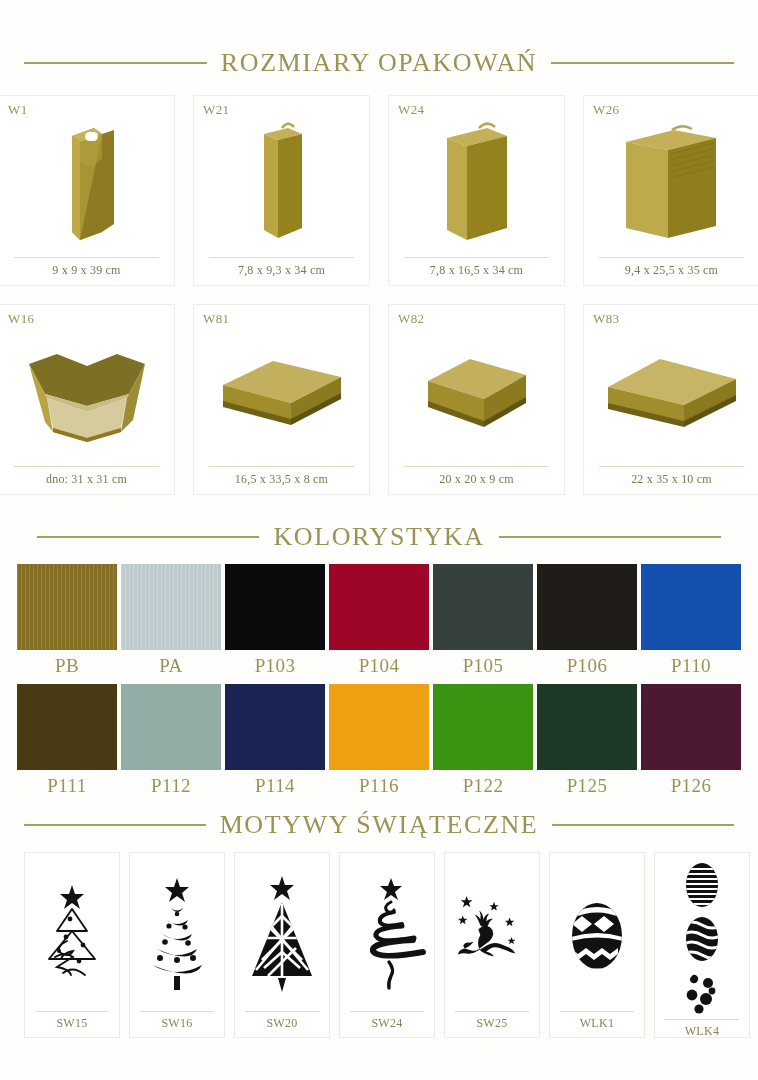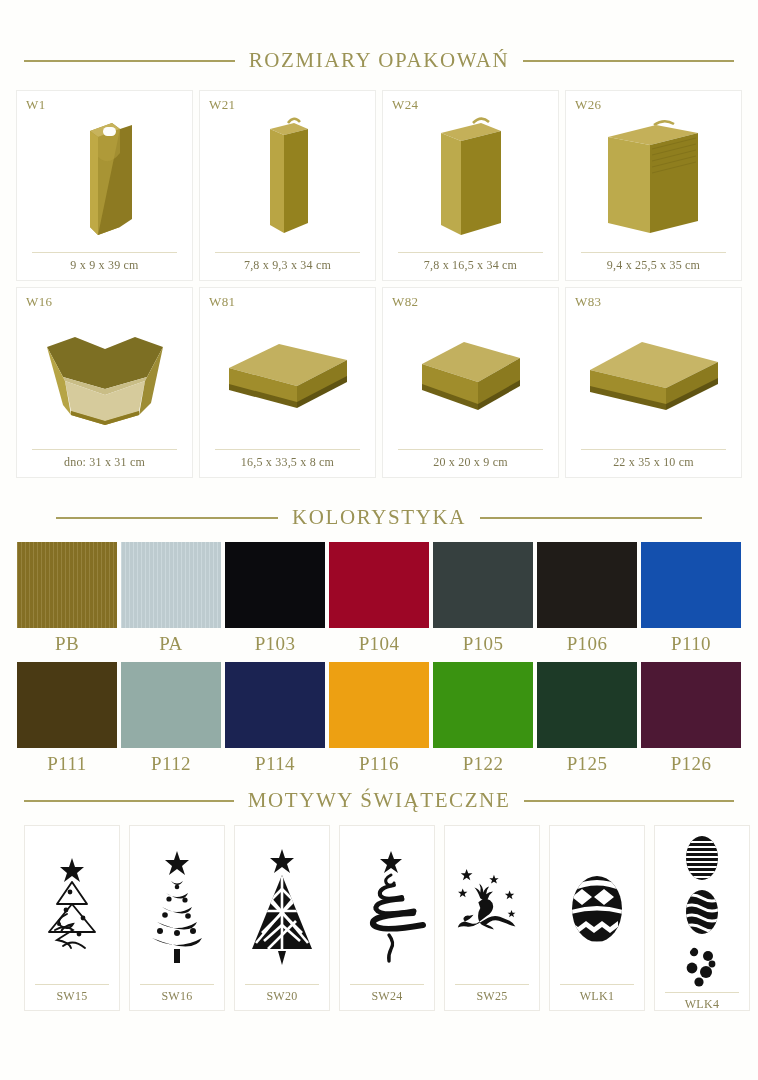--- a/index.html
+++ b/index.html
@@ -22,36 +22,36 @@
     gap: 14px;
     padding: 0 24px;
   }
   .section-header .rule {
     height: 2px;
     background: #a9a05f;
     flex: 1 1 auto;
     max-width: 222px;
   }
   .section-header .title {
-    font-size: 21px;
+    font-size: 26px;
     letter-spacing: 1.6px;
     color: #9b9355;
     white-space: nowrap;
     font-weight: 400;
   }
   #hdr-sizes { margin-top: 48px; }
   #hdr-colors { margin-top: 27px; }
   #hdr-motifs { margin-top: 10px; }
 
   
   .size-grid {
     display: grid;
     grid-template-columns: repeat(4, 177px);
     justify-content: center;
-    gap: 6px;
+    gap: 18px;
     margin-top: 17px;
   }
   .size-card {
     background: #ffffff;
     border: 1px solid #ededea;
     height: 191px;
     padding: 7px 9px 0 9px;
     display: flex;
     flex-direction: column;
     position: relative;

